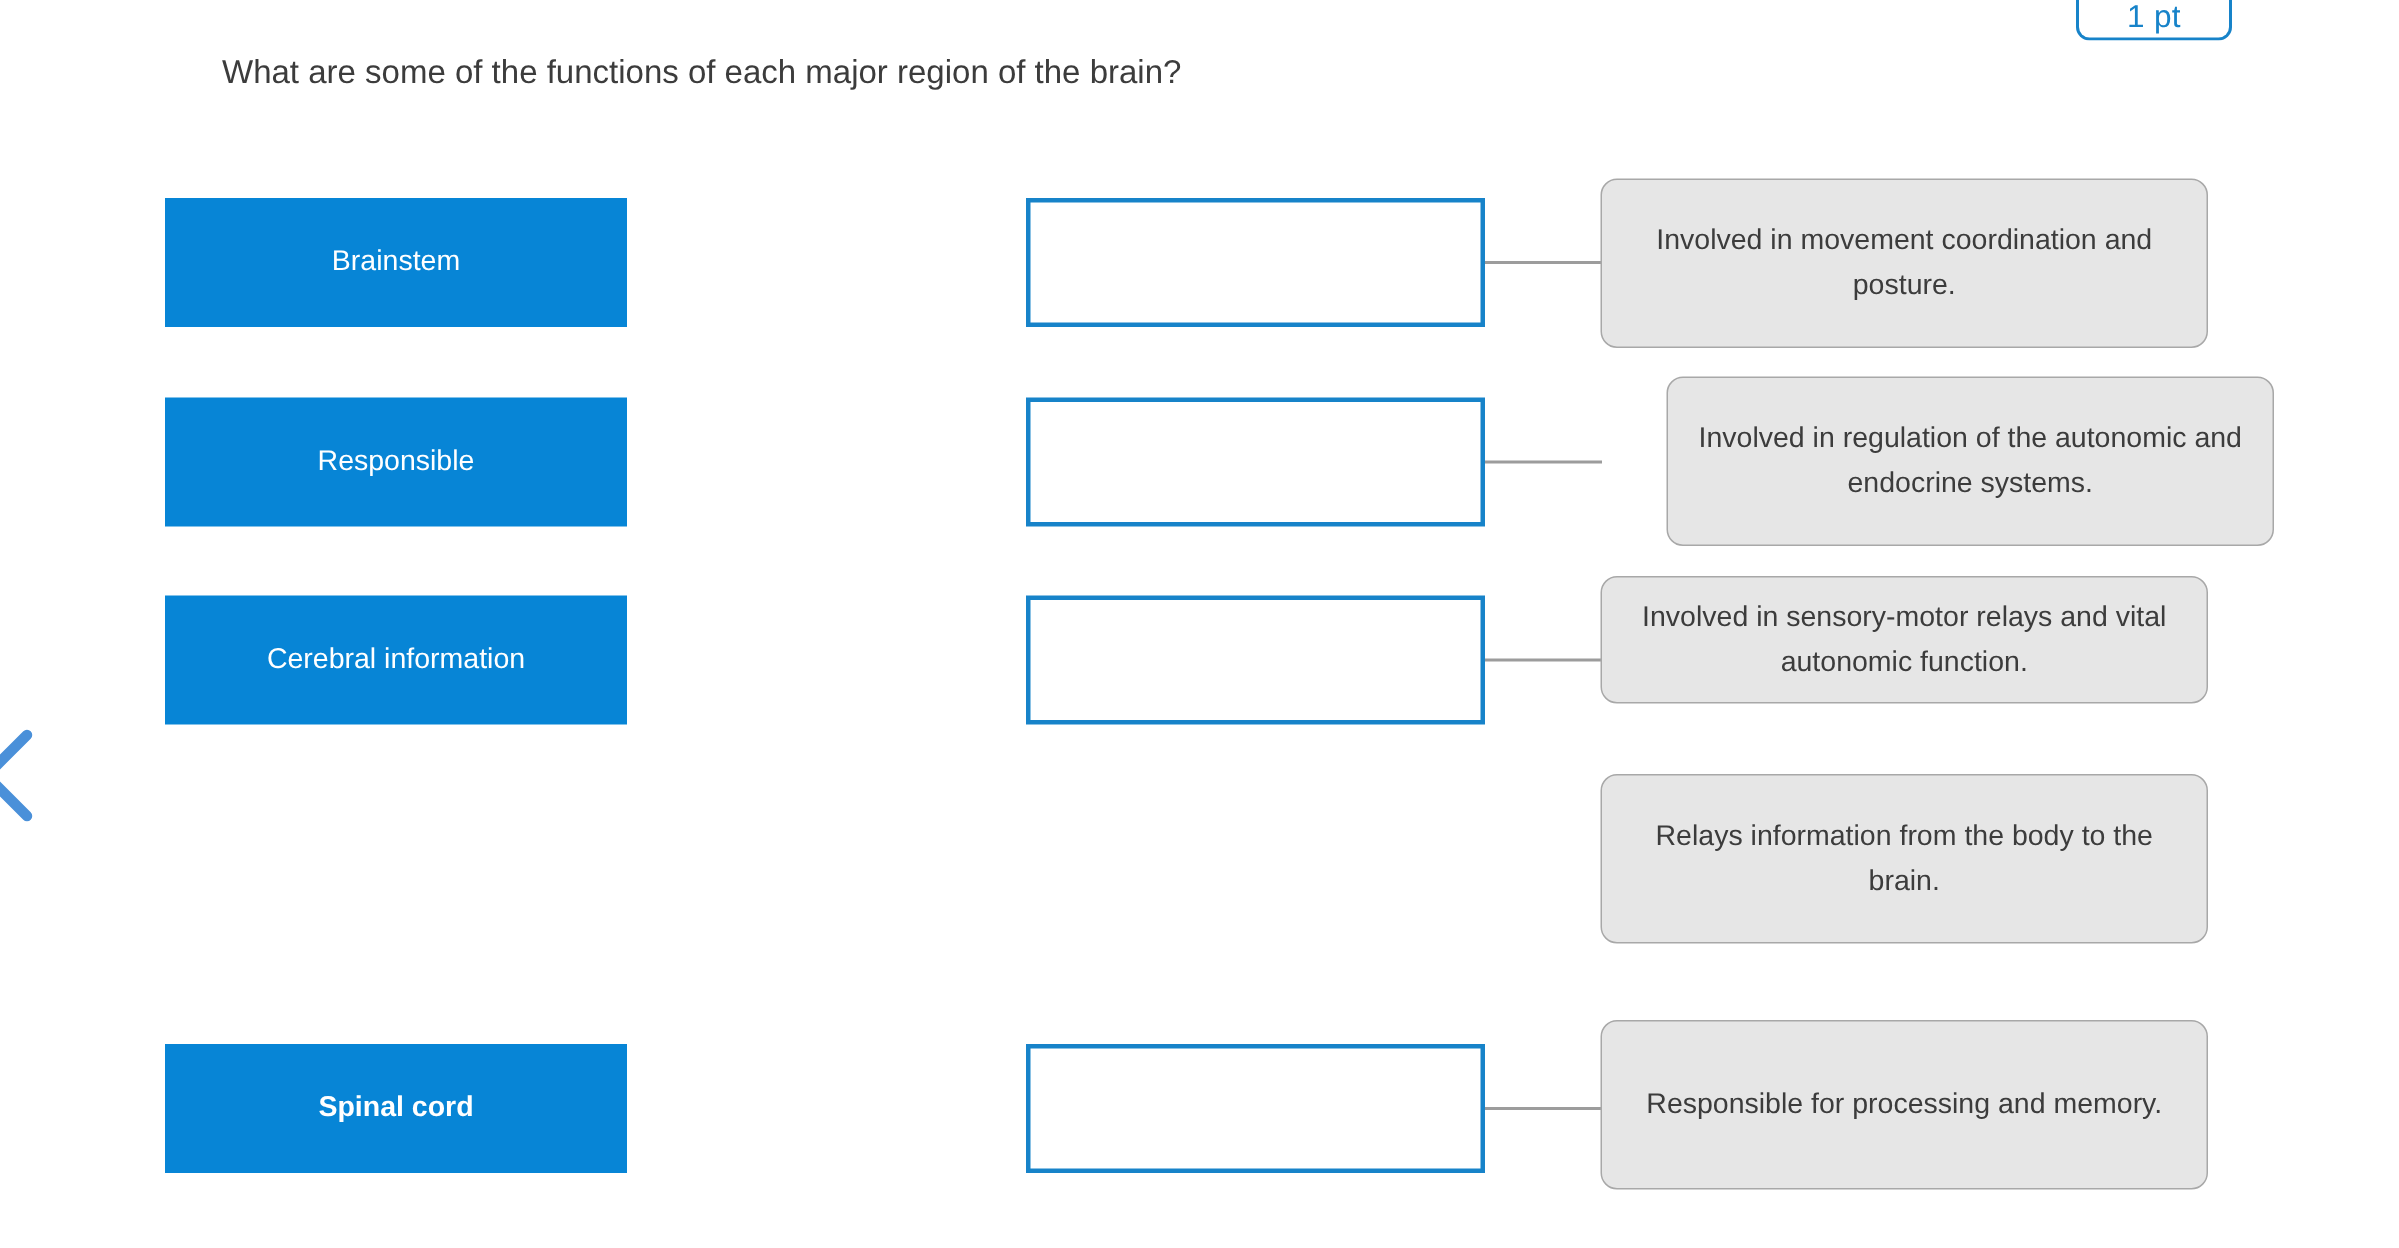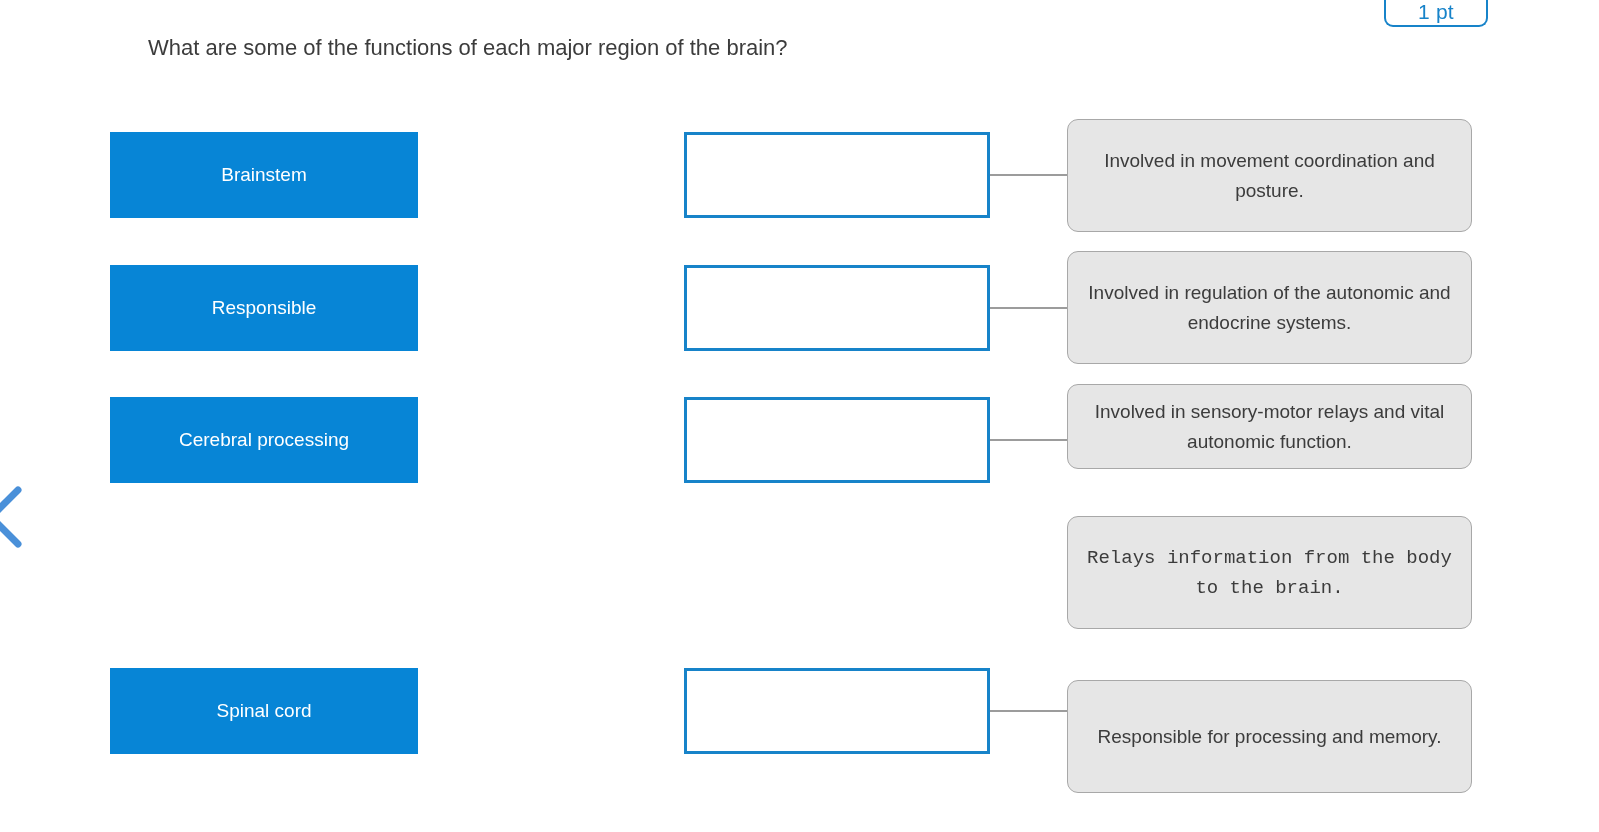--- a/index.html
+++ b/index.html
@@ -154,27 +154,27 @@
       <div class="term-chip">Brainstem</div>
       <div class="drop-zone"></div>
       <div class="connector"></div>
     </div>
     <div class="answer-card" style="top: 119px; height: 113px;">Involved in movement coordination and posture.</div>
     <div class="match-row" style="top: 265px;">
       <div class="term-chip">Responsible</div>
       <div class="drop-zone"></div>
       <div class="connector"></div>
     </div>
-    <div class="answer-card" style="top: 251px; height: 113px;">Involved in regulation of the autonomic and endocrine systems.</div>
+    <div class="answer-card" style="top: 251px; height: 113px; margin-left: 44px;">Involved in regulation of the autonomic and endocrine systems.</div>
     <div class="match-row" style="top: 397px;">
-      <div class="term-chip">Cerebral processing</div>
+      <div class="term-chip">Cerebral information</div>
       <div class="drop-zone"></div>
       <div class="connector"></div>
     </div>
     <div class="answer-card" style="top: 384px; height: 85px;">Involved in sensory-motor relays and vital autonomic function.</div>
-    <div class="answer-card" style="top: 516px; height: 113px; font-family: Liberation Mono, monospace;">Relays information from the body to the brain.</div>
-    <div class="match-row" style="top: 668px;">
+    <div class="answer-card" style="top: 516px; height: 113px;">Relays information from the body to the brain.</div>
+    <div class="match-row" style="top: 696px; font-weight: bold;">
       <div class="term-chip">Spinal cord</div>
       <div class="drop-zone"></div>
       <div class="connector"></div>
     </div>
     <div class="answer-card" style="top: 648px; height: 113px; margin-top: 32px;">Responsible for processing and memory.</div>
   </div>
 
 </body></html>

